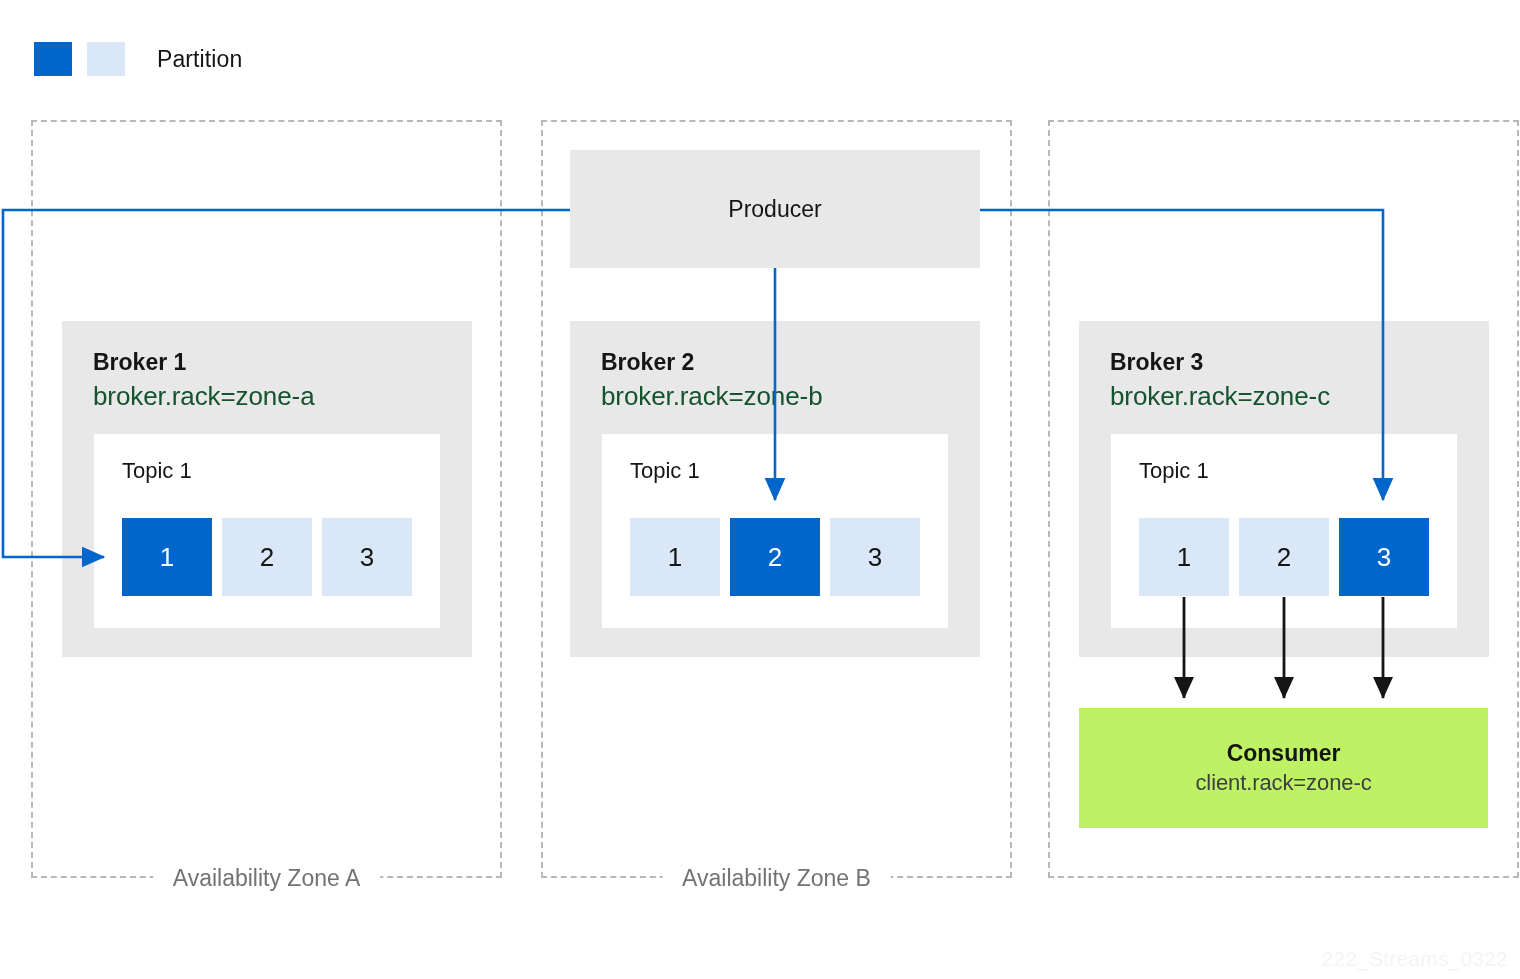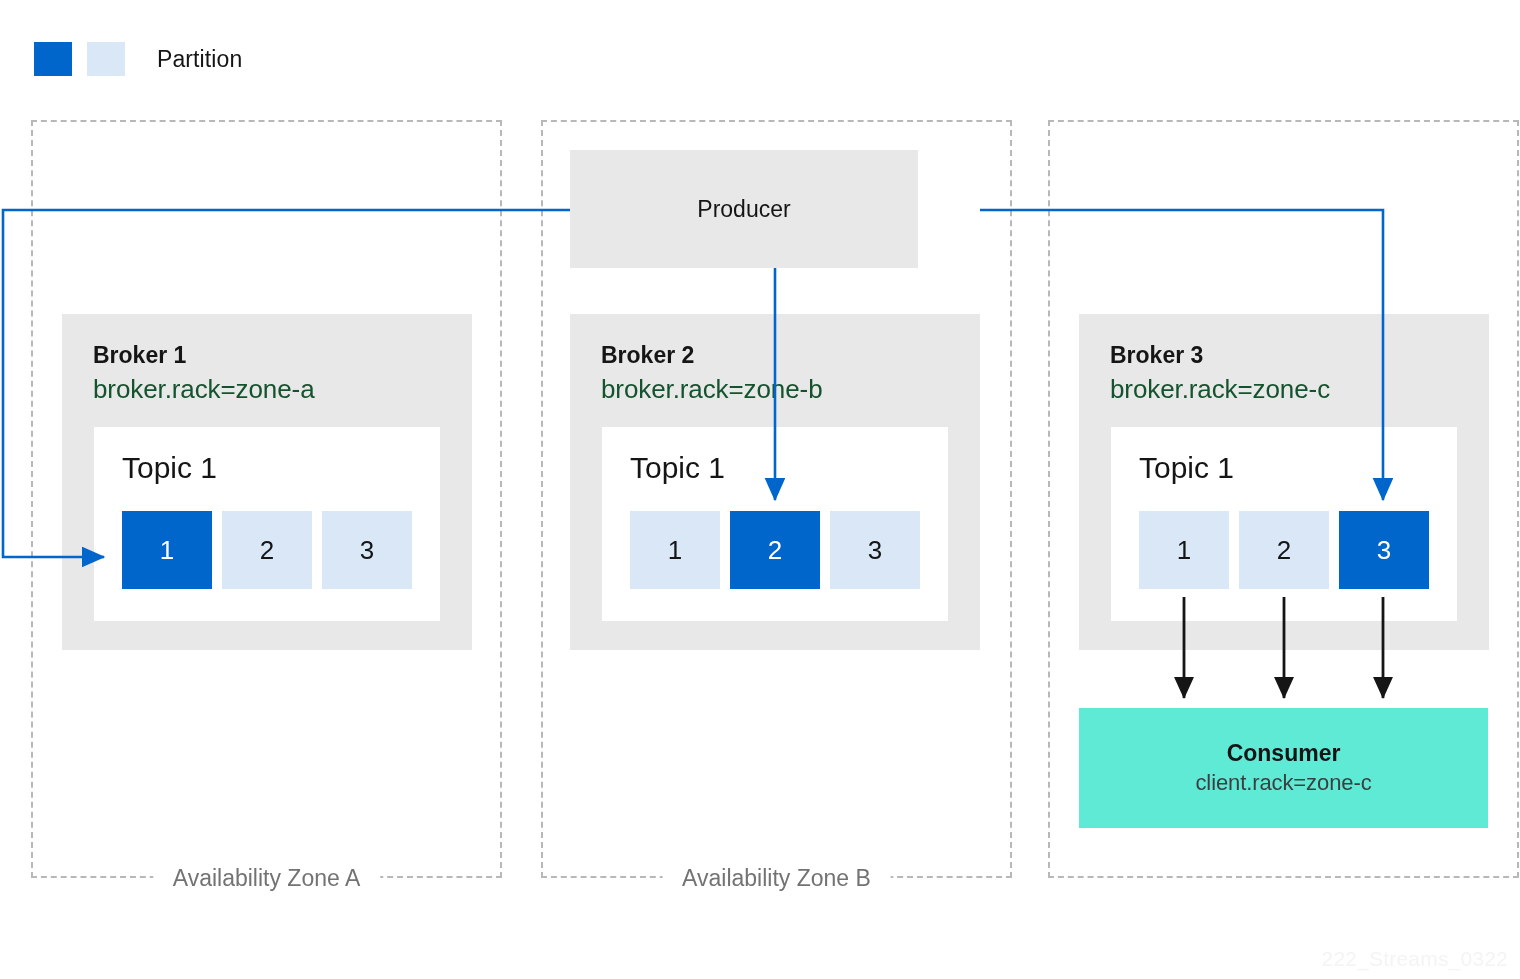--- a/index.html
+++ b/index.html
@@ -69,21 +69,21 @@
 
   #zone-a { left: 31px;   width: 471px; }
   #zone-b { left: 541px;  width: 471px; }
   #zone-c { left: 1048px; width: 471px; }
 
   
   .broker {
     position: absolute;
     width: 410px;
     height: 336px;
-    top: 314px;
+    top: 321px;
     background: #e8e8e8;
     box-sizing: border-box;
   }
   #broker-1 { left: 62px; }
   #broker-2 { left: 570px; }
   #broker-3 { left: 1079px; padding-left: 24px; }
 
   .broker-title {
     position: absolute;
     left: 31px;
@@ -107,21 +107,21 @@
     left: 32px;
     top: 113px;
     width: 346px;
     height: 194px;
     background: #ffffff;
   }
   .topic-title {
     position: absolute;
     left: 28px;
     top: 24px;
-    font-size: 30px;
+    font-size: 22px;
     color: #151515;
   }
   .partitions {
     position: absolute;
     left: 28px;
     top: 84px;
     display: flex;
     gap: 10px;
   }
   .partition {
@@ -137,36 +137,36 @@
   .partition.active {
     background: #0066cc;
     color: #ffffff;
   }
 
   
   #producer {
     position: absolute;
     left: 570px;
     top: 150px;
-    width: 348px;
+    width: 410px;
     height: 118px;
     background: #e8e8e8;
     display: flex;
     align-items: center;
     justify-content: center;
     font-size: 23px;
     color: #151515;
   }
   #consumer {
     position: absolute;
     left: 1079px;
     top: 708px;
     width: 409px;
     height: 120px;
-    background: #5eead4;
+    background: #bef264;
     display: flex;
     flex-direction: column;
     align-items: center;
     justify-content: center;
   }
   #consumer-title {
     font-size: 23px;
     font-weight: bold;
     color: #151515;
   }

